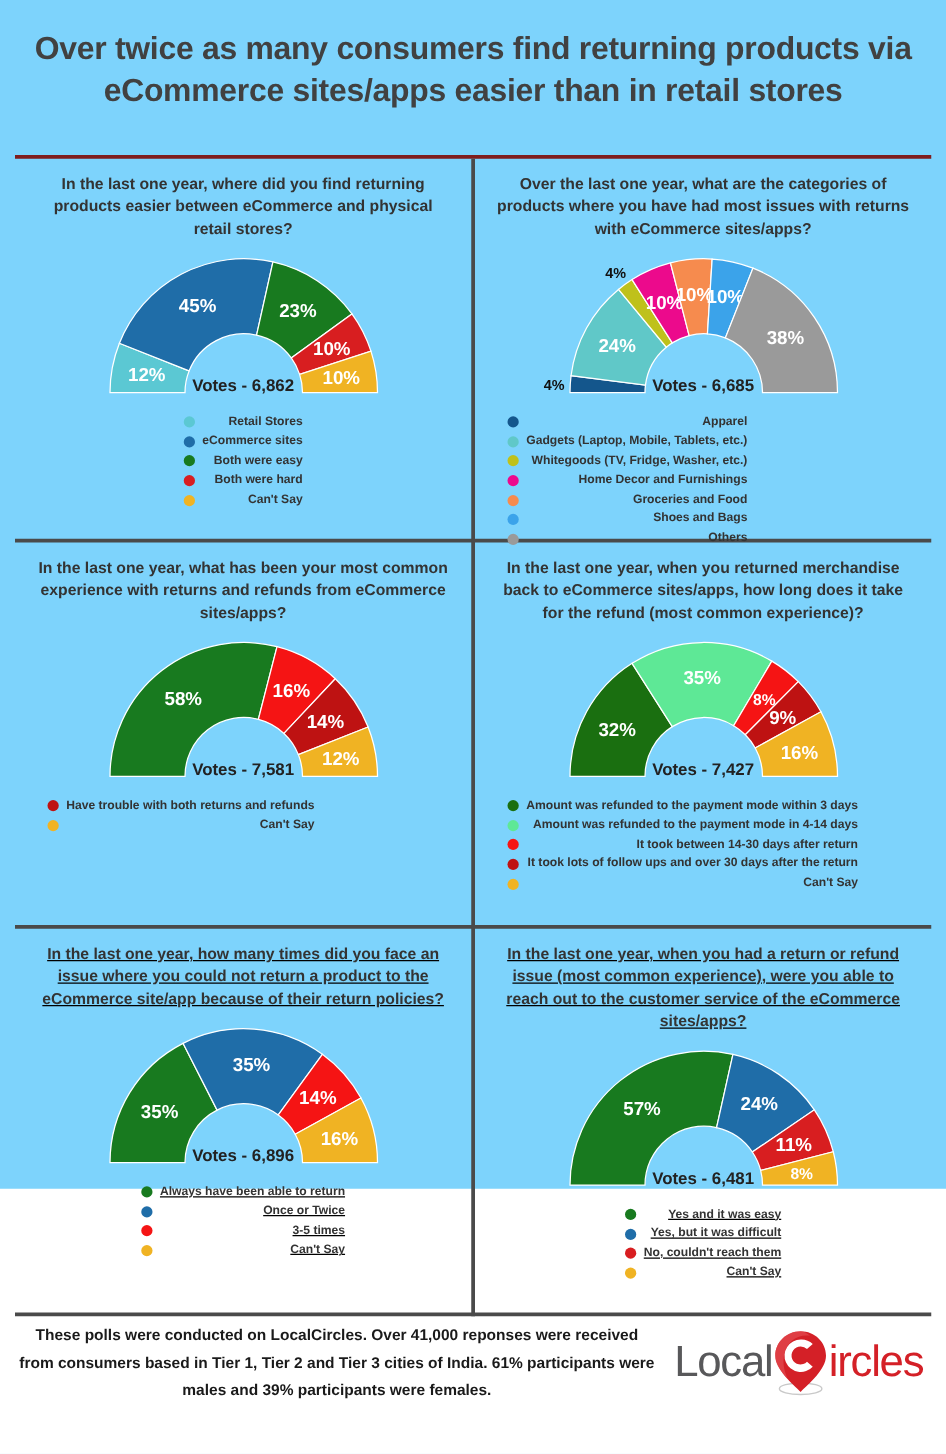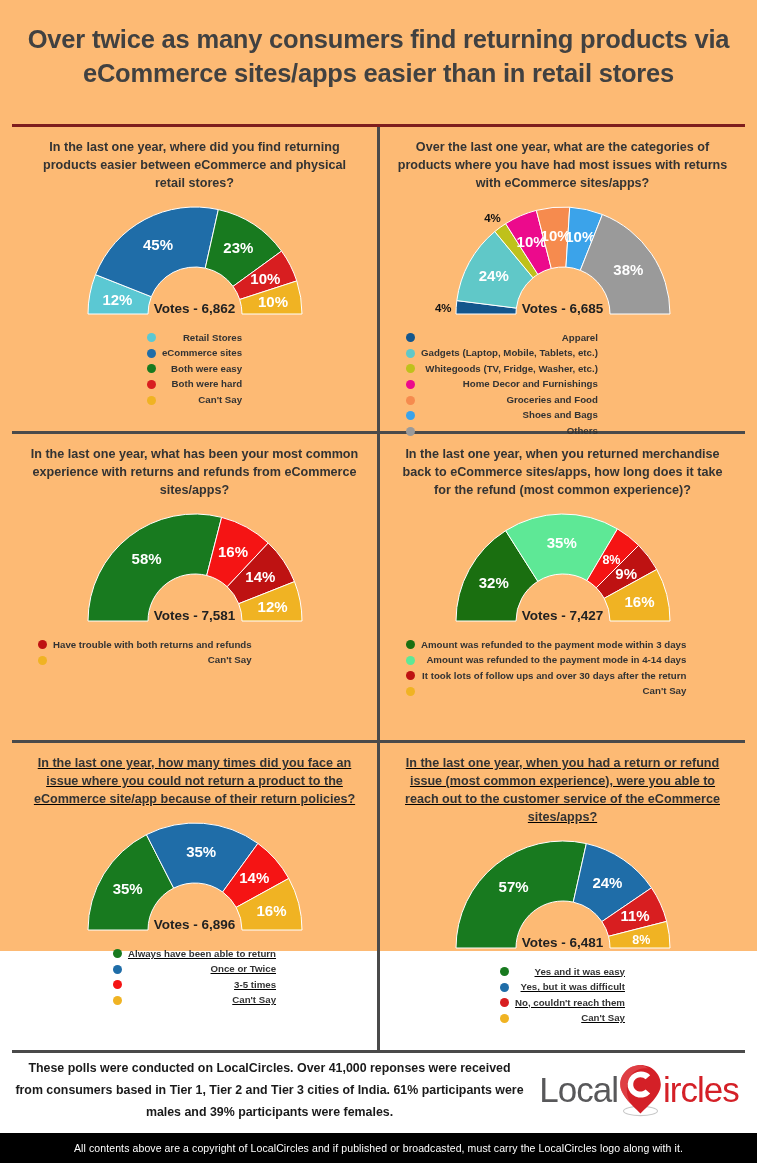--- a/index.html
+++ b/index.html
@@ -5,21 +5,21 @@
   * { box-sizing: border-box; margin: 0; padding: 0; }
   html, body {
     width: 757px; height: 1163px;
     background: #ffffff;
     font-family: "Liberation Sans", sans-serif;
     overflow: hidden;
   }
   #page {
     position: relative;
     width: 757px; height: 951px;
-    background: #fdba74;
+    background: #7dd3fc;
   }
 
   
   .header {
     position: absolute;
     left: 0; top: 22px;
     width: 757px;
     text-align: center;
     padding: 0 14px;
   }
@@ -331,20 +331,24 @@
       <div class="legend left">
           <div class="legend-item">
             <span class="legend-dot" style="background: rgb(26, 111, 16);"></span>
             <span class="legend-text">Amount was refunded to the payment mode within 3 days</span>
           </div>
           <div class="legend-item">
             <span class="legend-dot" style="background: rgb(94, 232, 150);"></span>
             <span class="legend-text">Amount was refunded to the payment mode in 4-14 days</span>
           </div>
           <div class="legend-item">
+            <span class="legend-dot" style="background: rgb(245, 20, 20);"></span>
+            <span class="legend-text">It took between 14-30 days after return</span>
+          </div>
+          <div class="legend-item">
             <span class="legend-dot" style="background: rgb(190, 18, 18);"></span>
             <span class="legend-text">It took lots of follow ups and over 30 days after the return</span>
           </div>
           <div class="legend-item">
             <span class="legend-dot" style="background: rgb(240, 179, 35);"></span>
             <span class="legend-text">Can't Say</span>
           </div>
         </div>
     </div>
 
@@ -428,17 +432,14 @@
           <ellipse cx="23.5" cy="48" rx="17" ry="4.6" fill="#ffffff" stroke="#c9c9c9" stroke-width="1.1"></ellipse>
           <path d="M23.5 2 C12.2 2 3.2 10.8 3.2 21.6 C3.2 32.6 17 44 23.5 50.5 C30 44 43.8 32.6 43.8 21.6 C43.8 10.8 34.8 2 23.5 2 Z" fill="#d42027"></path>
           <path d="M23.5 2 C12.2 2 3.2 10.8 3.2 21.6 C3.2 28 8 34.6 13 39.8 C10 33 9 27 10.5 20 C12.8 9.5 22 4 31 5.6 C28.7 3.4 26.2 2 23.5 2 Z" fill="#e8575c" opacity="0.55"></path>
           <path d="M23.6 8.6 a13 13 0 1 0 9.6 21.8 l-4.6 -4.0 a7.2 7.2 0 1 1 -5.0 -12.2 a7.2 7.2 0 0 1 5.0 2.0 l4.6 -4.0 a13 13 0 0 0 -9.6 -3.6 z" fill="#ffffff"></path>
         </svg>
       </span>
       <span class="logo-ircles">ircles</span>
     </div>
   </div>
 
-  <div class="copyright-bar">
-    <span>All contents above are a copyright of LocalCircles and if published or broadcasted, must carry the LocalCircles logo along with it.</span>
-  </div>
 
 </div>
 
 </body></html>

